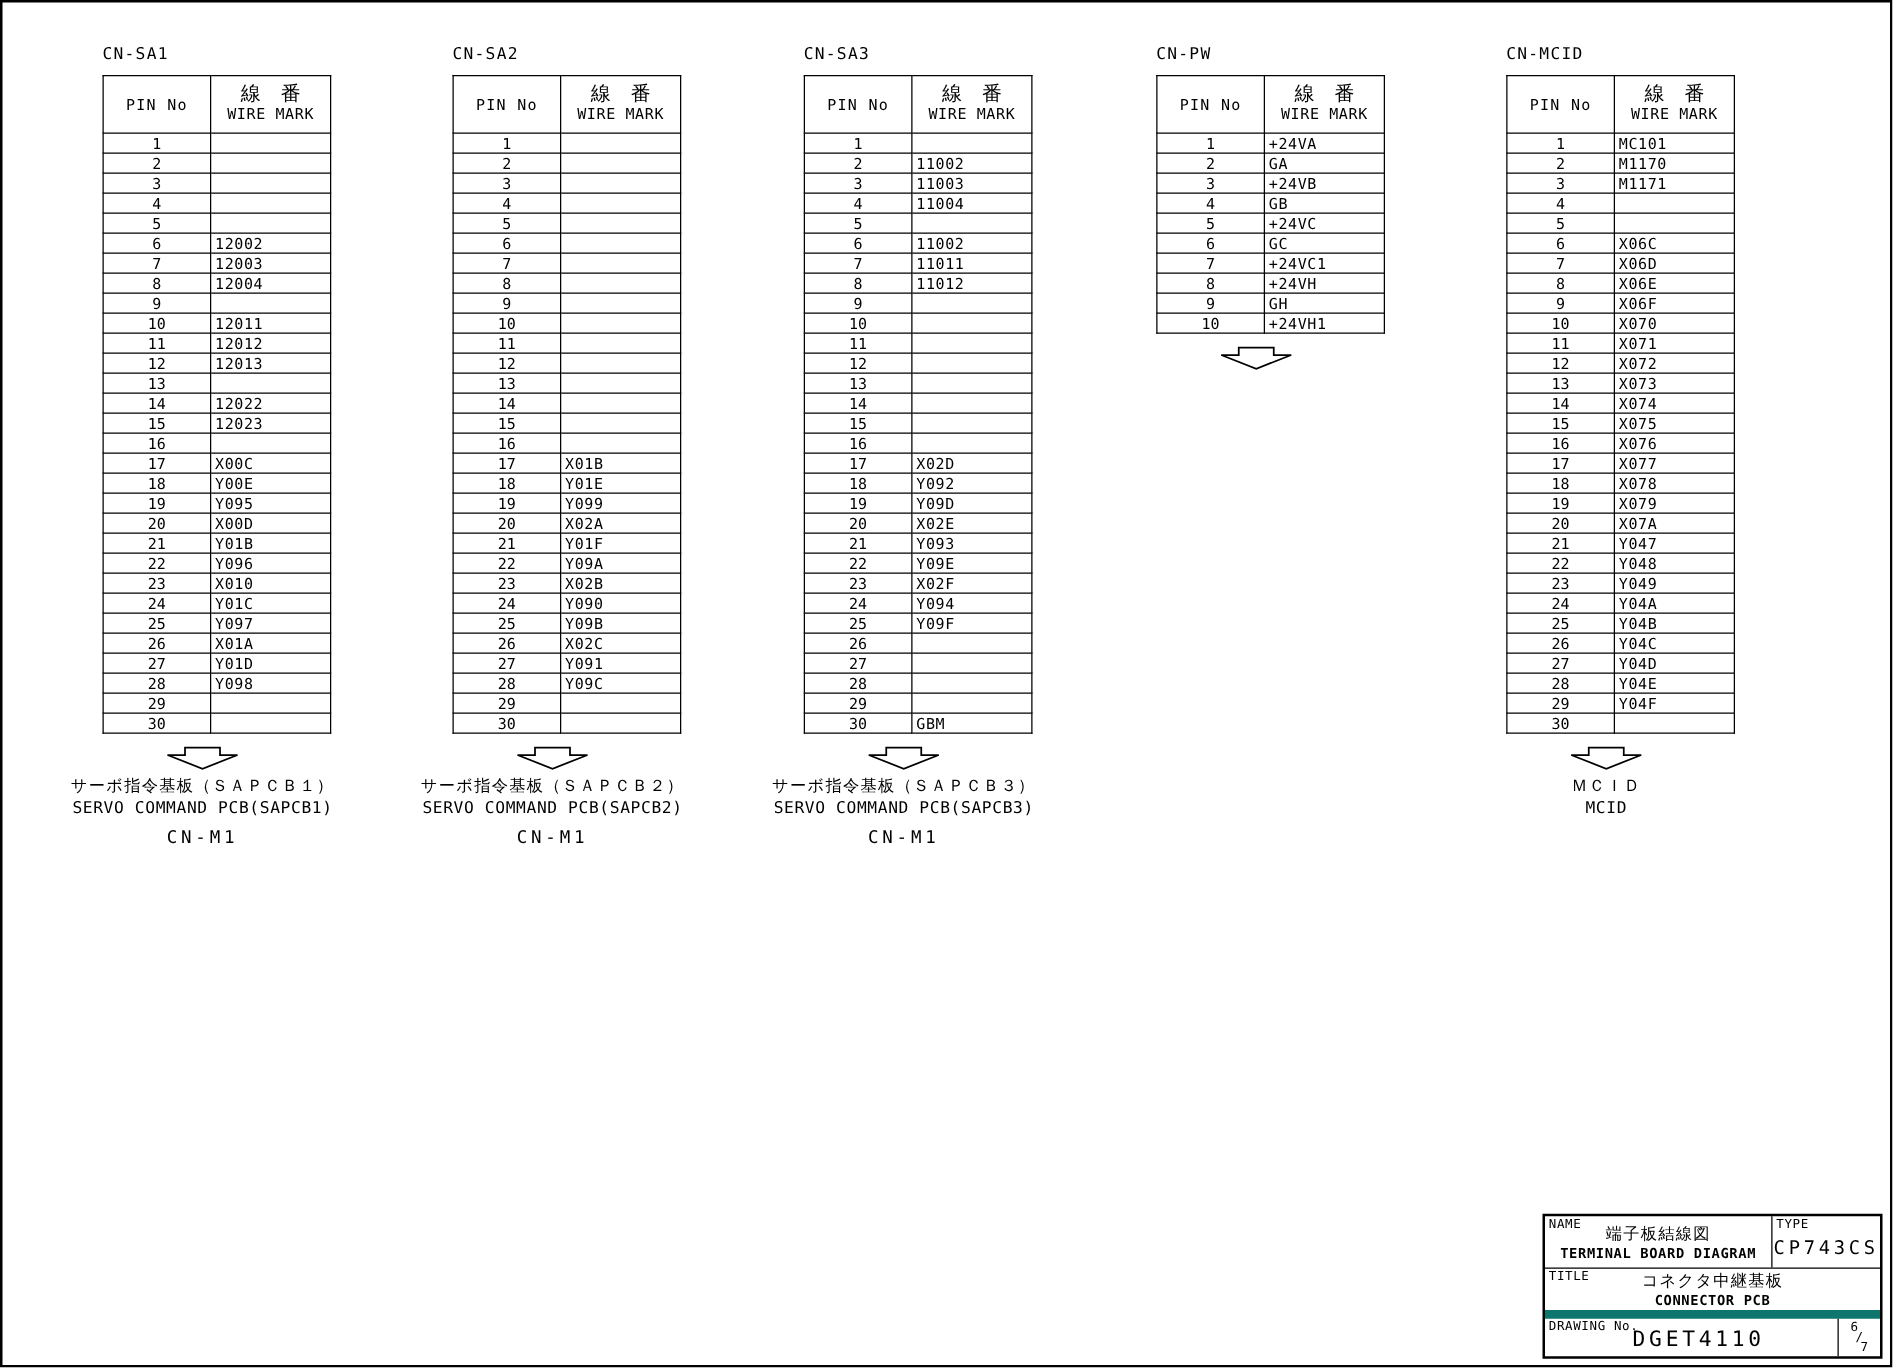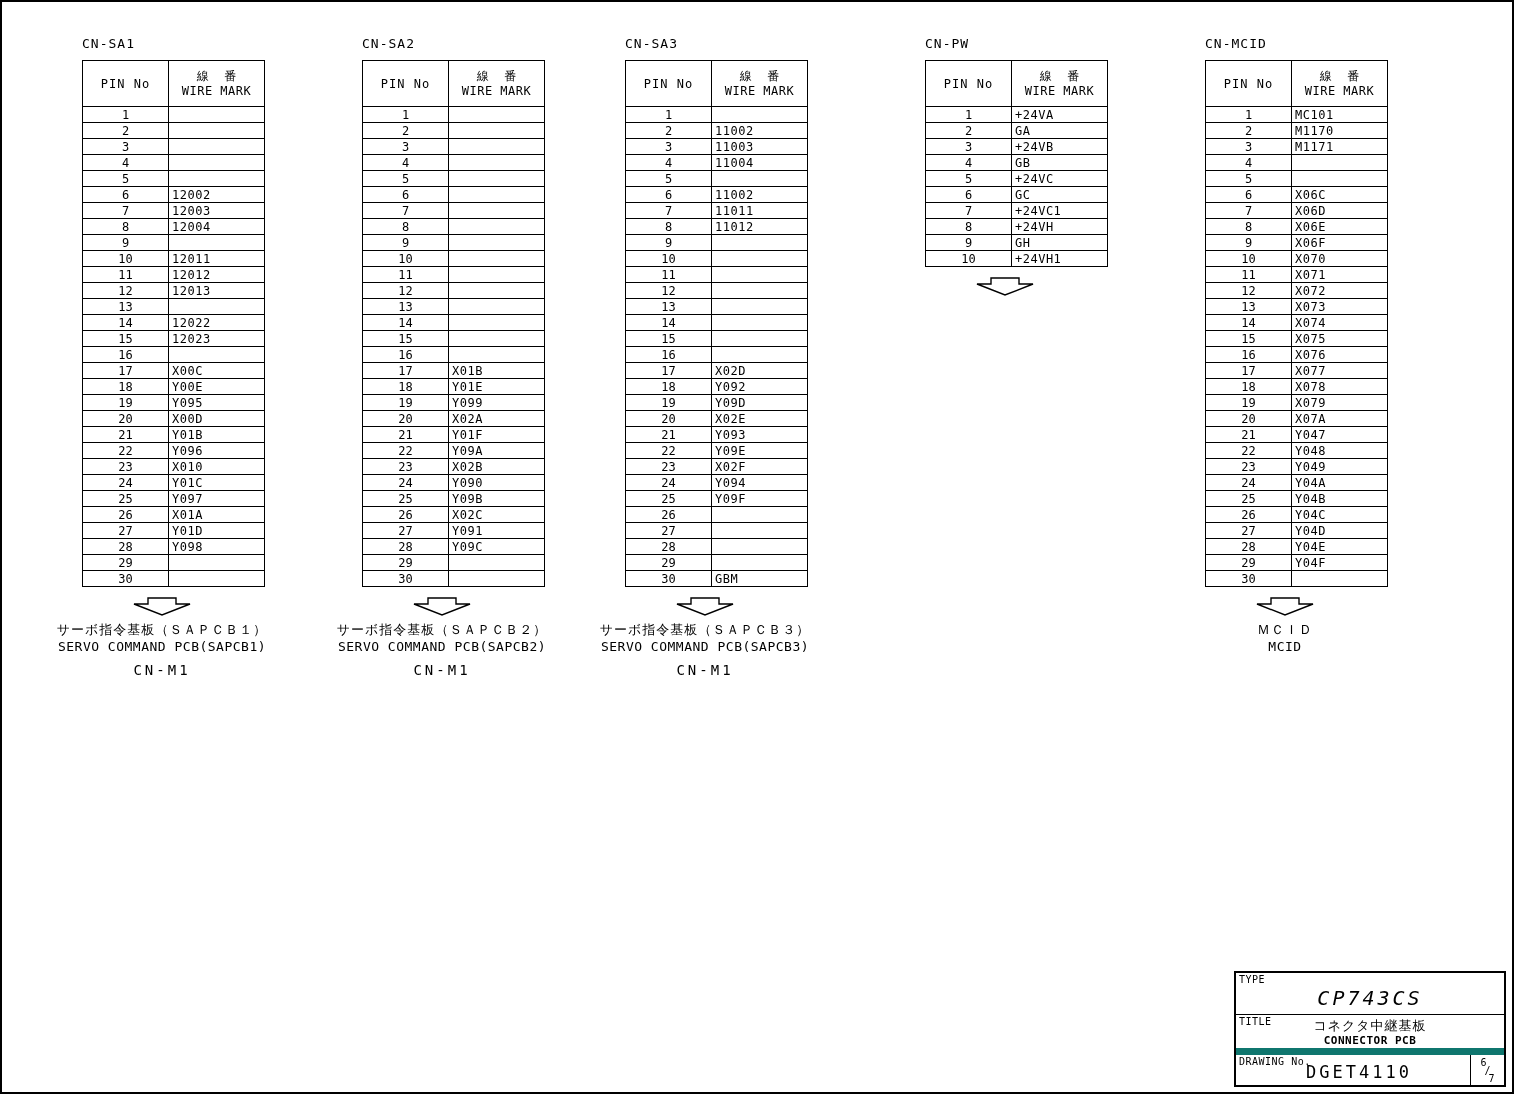--- a/index.html
+++ b/index.html
@@ -11,21 +11,21 @@
   .page {
     position:absolute; inset:0; border:2px solid #000; background:#fff;
   }
   
   .connector { position:absolute; top:36px; width:160px; }
   .conn-name { font-size:13px; margin-bottom:9px; letter-spacing:1px; white-space:nowrap; }
   table.pin-table { border-collapse:collapse; table-layout:fixed; width:160px; background:#fff; }
   .pin-table th, .pin-table td { border:1px solid #000; font-weight:normal; overflow:hidden; }
   th.pin-h { width:86px; height:46px; font-size:12px; text-align:center; vertical-align:middle; letter-spacing:1px; }
   th.wire-h { width:96px; font-size:12px; text-align:center; vertical-align:middle; }
-  .wire-h .jp { font-family:Liberation Sans, sans-serif; font-size:12px; letter-spacing:6px; line-height:16px; text-indent:6px; }
+  .wire-h .jp { font-family:Liberation Serif, serif; font-size:16px; letter-spacing:6px; line-height:16px; text-indent:6px; }
   .wire-h .en { font-size:12px; line-height:15px; letter-spacing:0.5px; }
   td.pin-cell { height:16px; text-align:center; font-size:12px; line-height:14px; }
   td.mark-cell { height:16px; font-size:12px; line-height:14px; padding-left:3px; letter-spacing:0.5px; }
   .arrow-wrap { margin-top:9px; text-align:center; height:21px; }
   .dest {
     margin-top:4px; text-align:center; position:relative; left:50%;
     transform:translateX(-50%); width:max-content;
   }
   .dest-jp { font-family:"DejaVu Sans", sans-serif; font-size:13px; line-height:17px; letter-spacing:1px; white-space:nowrap; }
   .dest-en { font-size:13px; line-height:17px; letter-spacing:0.5px; white-space:nowrap; }
@@ -43,21 +43,21 @@
   .tb-row3 { position:relative; height:30px; }
   .tb-label { position:absolute; top:1px; left:3px; font-size:10px; letter-spacing:0.5px; }
   .tb-center {
     position:absolute; inset:0; display:flex; flex-direction:column;
     align-items:center; justify-content:center; padding-top:2px;
   }
   .tb-jp { font-family:"DejaVu Sans", sans-serif; font-size:13px; line-height:16px; letter-spacing:1px; }
   .tb-en { font-size:11px; font-weight:bold; line-height:13px; letter-spacing:0.5px; }
   .tb-type-val {
     position:absolute; inset:0; display:flex; align-items:center; justify-content:center;
-    padding-top:8px; font-size:20px; letter-spacing:3px;font-style:italic;
+    padding-top:8px; font-size:15px; letter-spacing:3px;
   }
   .tb-drawing {
     position:absolute; left:0; right:36px; bottom:3px; text-align:center;
     font-size:17px; letter-spacing:3px;margin-left:14px;
   }
   .tb-sheet {
     position:absolute; top:0; bottom:0; right:0; width:34px; border-left:1px solid #000;
     display:flex; flex-direction:column; align-items:center; justify-content:center;
     font-size:10px; line-height:9px;
   }
@@ -357,21 +357,21 @@
         <polygon points="15,2 43,2 43,8 57,8 29,19 1,8 15,8" fill="#ffffff" stroke="#000000" stroke-width="1.4"></polygon>
       </svg>
   </div>
   <div class="dest">
     <div class="dest-jp">サーボ指令基板（ＳＡＰＣＢ２）</div>
     <div class="dest-en">SERVO COMMAND PCB(SAPCB2)</div>
     <div class="dest-conn">CN-M1</div>
   </div>
 </div>
 
-<div class="connector" style="left:625px">
+<div class="connector" style="left:643px">
   <div class="conn-name">CN-SA3</div>
   <table class="pin-table">
     <thead>
       <tr>
         <th class="pin-h">PIN No</th>
         <th class="wire-h">
           <div class="jp">線 番</div>
           <div class="en">WIRE MARK</div>
         </th>
       </tr>
@@ -715,20 +715,27 @@
   </div>
   <div class="dest">
     <div class="dest-jp">ＭＣＩＤ</div>
     <div class="dest-en">MCID</div>
     <div class="dest-conn"></div>
   </div>
 </div>
 
 <div class="title-block">
   <div class="tb-row1">
+    <div class="tb-name">
+      <span class="tb-label">NAME</span>
+      <div class="tb-center">
+        <div class="tb-jp">端子板結線図</div>
+        <div class="tb-en">TERMINAL BOARD DIAGRAM</div>
+      </div>
+    </div>
     <div class="tb-type">
       <span class="tb-label">TYPE</span>
       <div class="tb-type-val">CP743CS</div>
     </div>
   </div>
   <div class="tb-row2">
     <span class="tb-label">TITLE</span>
     <div class="tb-center">
       <div class="tb-jp">コネクタ中継基板</div>
       <div class="tb-en">CONNECTOR PCB</div>

